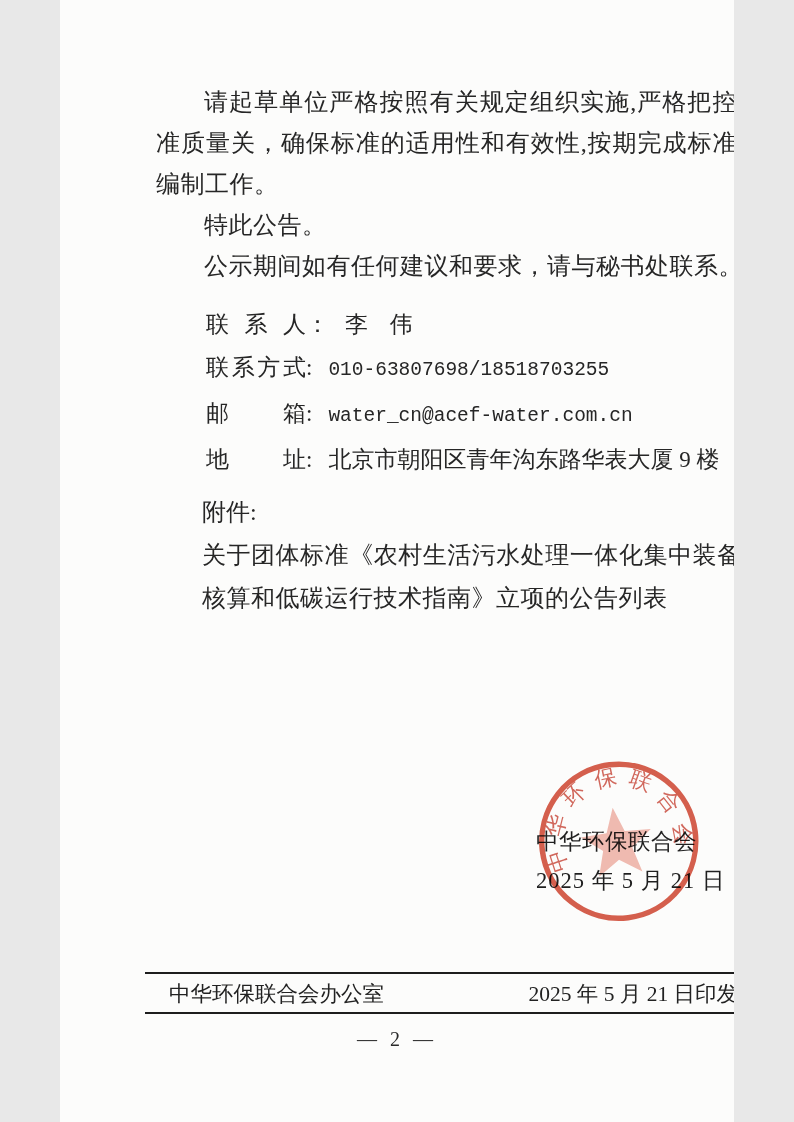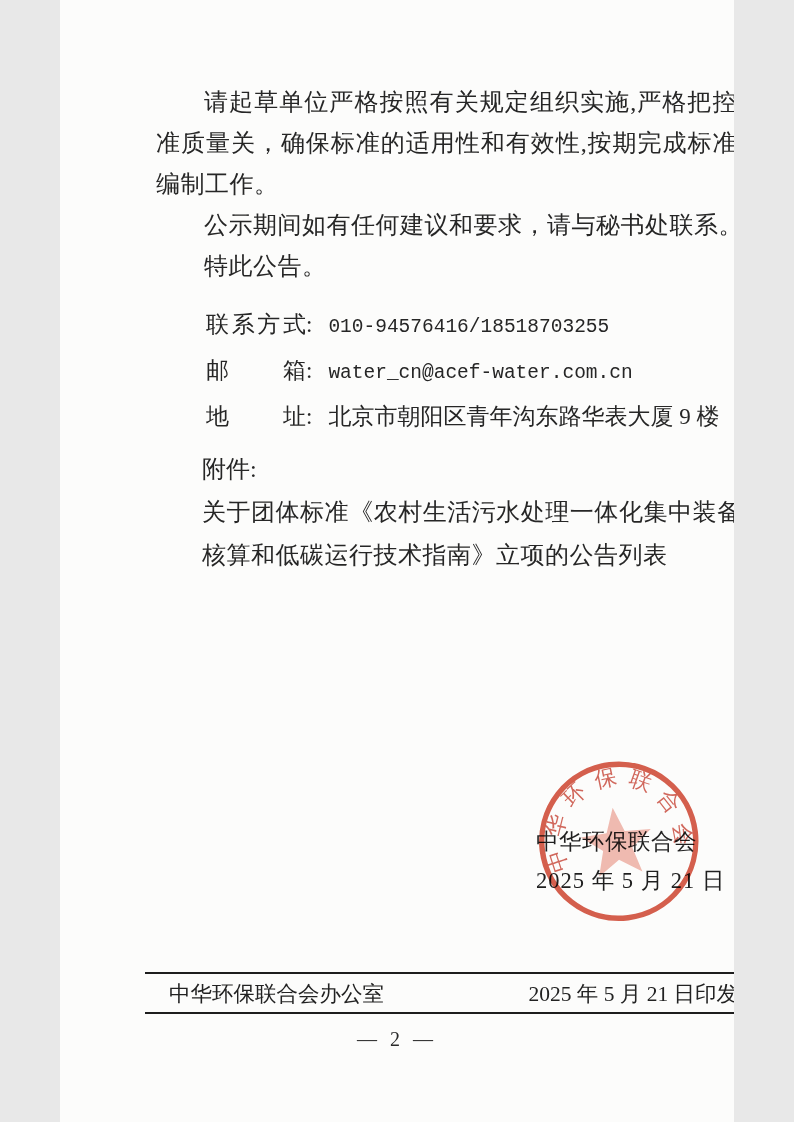--- a/index.html
+++ b/index.html
@@ -80,26 +80,29 @@
     text-align:center; font-size:20px; letter-spacing:4px; color:#2a2a2a;
   }
 </style>
 </head>
 <body>
 
 <div class="page">
 
   <div class="body-text">
     <p class="para">请起草单位严格按照有关规定组织实施,严格把控标准质量关，确保标准的适用性和有效性,按期完成标准的编制工作。</p>
+    <p class="para single">特此公告。</p>
     <p class="para single">公示期间如有任何建议和要求，请与秘书处联系。</p>
-    <p class="para single">特此公告。</p>
 
     <div class="contacts">
       <div class="contact-row">
-        <span class="c-label">联系方式</span><span class="c-colon">:</span><span class="c-value latin">010-94576416/18518703255</span>
+        <span class="c-label">联 系 人</span><span class="c-colon">：</span><span class="c-value spaced">李 伟</span>
+      </div>
+      <div class="contact-row">
+        <span class="c-label">联系方式</span><span class="c-colon">:</span><span class="c-value latin">010-63807698/18518703255</span>
       </div>
       <div class="contact-row">
         <span class="c-label">邮箱</span><span class="c-colon">:</span><span class="c-value latin">water_cn@acef-water.com.cn</span>
       </div>
       <div class="contact-row">
         <span class="c-label">地址</span><span class="c-colon">:</span><span class="c-value">北京市朝阳区青年沟东路华表大厦 9 楼</span>
       </div>
     </div>
 
     <div class="attachment">

